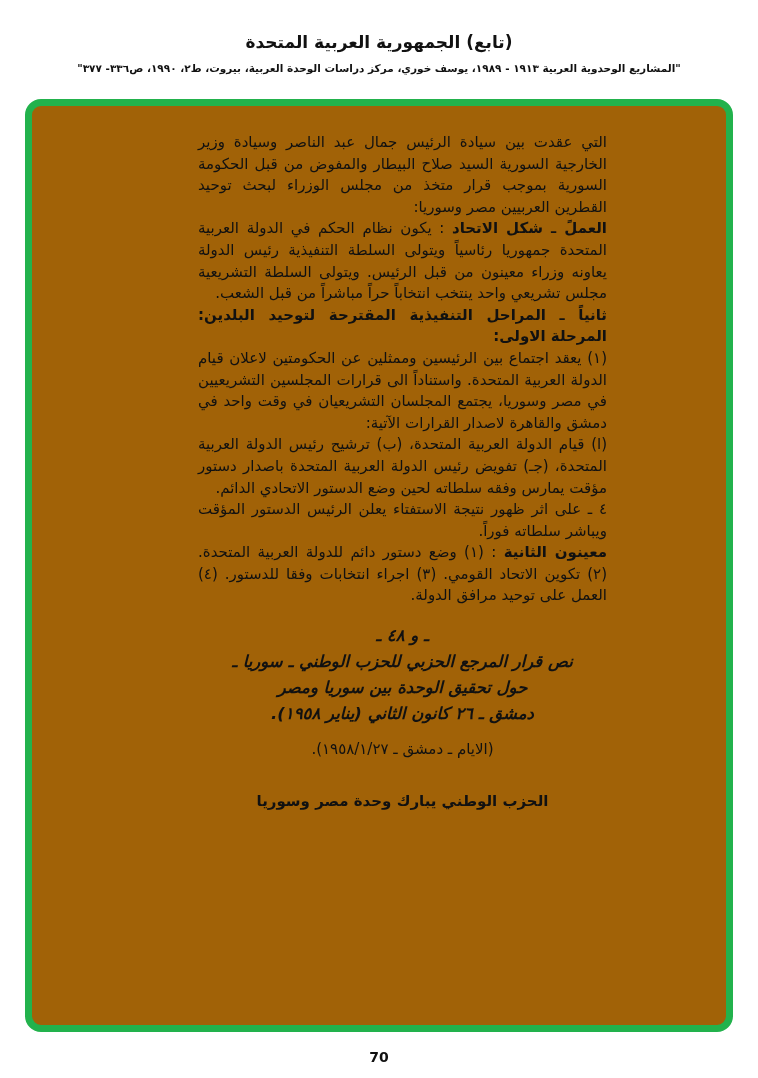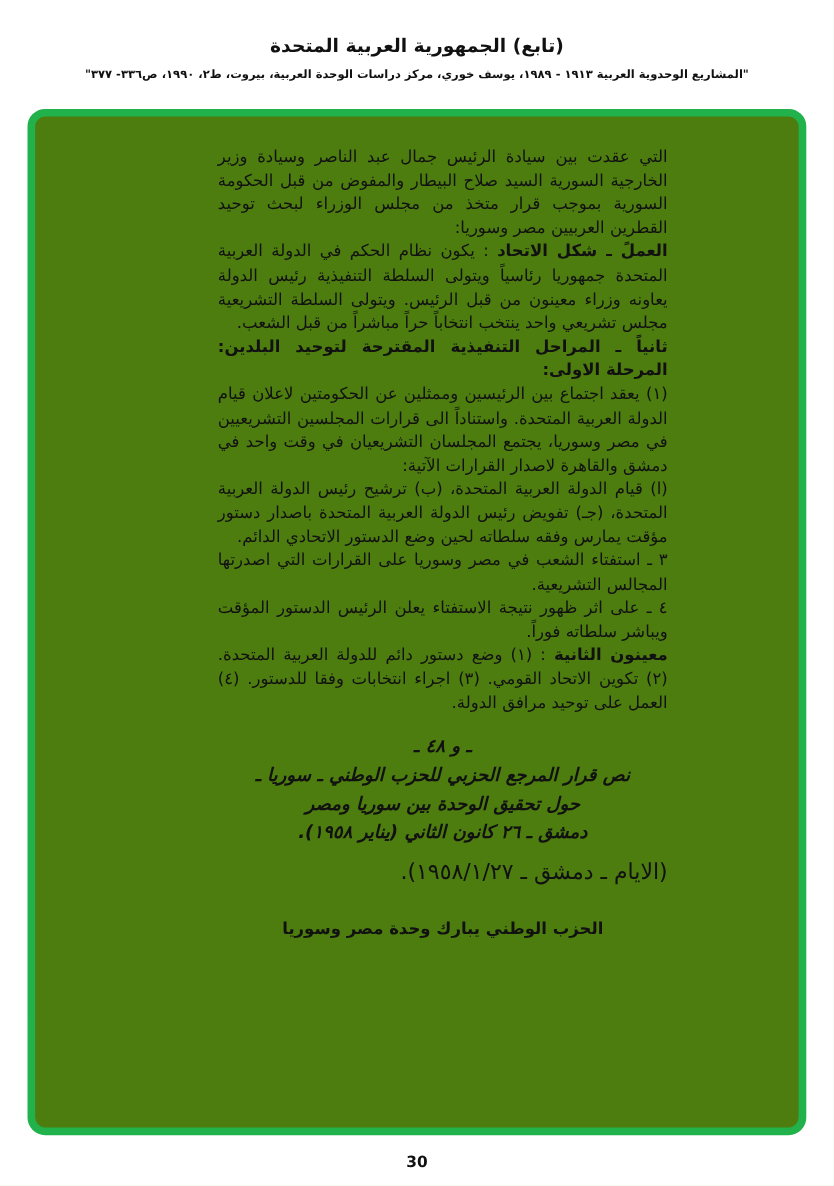--- a/index.html
+++ b/index.html
@@ -36,21 +36,21 @@
   }
   .green-box {
     position: absolute;
     left: 25px;
     top: 99px;
     width: 708px;
     height: 933px;
     box-sizing: border-box;
     border: 7px solid #22b24c;
     border-radius: 16px;
-    background: #4d7c0f;
+    background: #a16207;
   }
   .box-content {
     direction: rtl;
     padding: 26px 119px 0 166px;
   }
   .body-par {
     margin: 0;
     font-size: 15px;
     line-height: 21.6px;
     text-align: justify;
@@ -61,21 +61,22 @@
   .section-heading-block {
     margin-top: 16px;
     text-align: center;
     font-weight: bold;
     font-size: 16.5px;
     line-height: 26px;
   }
   .section-heading-block div { margin: 0; font-style: italic; }
   .source-line {
     margin-top: 11px;
-    font-size: 20px;
+    text-align: center;
+    font-size: 15px;
     line-height: 22px;
   }
   .subtitle-block {
     margin-top: 28px;
     text-align: center;
     font-weight: bold;
     font-size: 15px;
     line-height: 27px;
   }
   .opening-line {
@@ -107,21 +108,20 @@
     <p class="body-par"><span class="bold-lead"></span><span>التي عقدت بين سيادة الرئيس جمال عبد الناصر وسيادة وزير الخارجية السورية السيد صلاح البيطار والمفوض من قبل الحكومة السورية بموجب قرار متخذ من مجلس الوزراء لبحث توحيد القطرين العربيين مصر وسوريا:</span></p>
 
     <p class="body-par"><span class="bold-lead">العملً ـ شكل الاتحاد</span><span> : يكون نظام الحكم في الدولة العربية المتحدة جمهوريا رئاسياً ويتولى السلطة التنفيذية رئيس الدولة يعاونه وزراء معينون من قبل الرئيس. ويتولى السلطة التشريعية مجلس تشريعي واحد ينتخب انتخاباً حراً مباشراً من قبل الشعب.</span></p>
 
     <p class="body-par"><span class="bold-lead">ثانياً ـ المراحل التنفيذية المقترحة لتوحيد البلدين: المرحلة الاولى:</span><span></span></p>
 
     <p class="body-par"><span class="bold-lead"></span><span>(١) يعقد اجتماع بين الرئيسين وممثلين عن الحكومتين لاعلان قيام الدولة العربية المتحدة. واستناداً الى قرارات المجلسين التشريعيين في مصر وسوريا، يجتمع المجلسان التشريعيان في وقت واحد في دمشق والقاهرة لاصدار القرارات الآتية:</span></p>
 
     <p class="body-par"><span class="bold-lead"></span><span>(ا) قيام الدولة العربية المتحدة، (ب) ترشيح رئيس الدولة العربية المتحدة، (جـ) تفويض رئيس الدولة العربية المتحدة باصدار دستور مؤقت يمارس وفقه سلطاته لحين وضع الدستور الاتحادي الدائم.</span></p>
 
-    <p class="body-par"><span class="bold-lead"></span><span>٣ ـ استفتاء الشعب في مصر وسوريا على القرارات التي اصدرتها المجالس التشريعية.</span></p>
 
     <p class="body-par"><span class="bold-lead"></span><span>٤ ـ على اثر ظهور نتيجة الاستفتاء يعلن الرئيس الدستور المؤقت ويباشر سلطاته فوراً.</span></p>
 
     <p class="body-par"><span class="bold-lead">معينون الثانية</span><span> : (١) وضع دستور دائم للدولة العربية المتحدة. (٢) تكوين الاتحاد القومي. (٣) اجراء انتخابات وفقا للدستور. (٤) العمل على توحيد مرافق الدولة.</span></p>
 
     <div class="section-heading-block">
       <div>ـ و ٤٨ ـ</div>
       <div>نص قرار المرجع الحزبي للحزب الوطني ـ سوريا ـ</div>
       <div>حول تحقيق الوحدة بين سوريا ومصر</div>
       <div>دمشق ـ ٢٦ كانون الثاني (يناير ١٩٥٨).</div>
@@ -130,13 +130,13 @@
     <div class="source-line">(الايام ـ دمشق ـ ١٩٥٨/١/٢٧).</div>
 
     <div class="subtitle-block">
       <div>الحزب الوطني يبارك وحدة مصر وسوريا</div>
     </div>
 
 
   </div>
 </div>
 
-<div class="page-number">30</div>
+<div class="page-number">70</div>
 
 </body></html>

